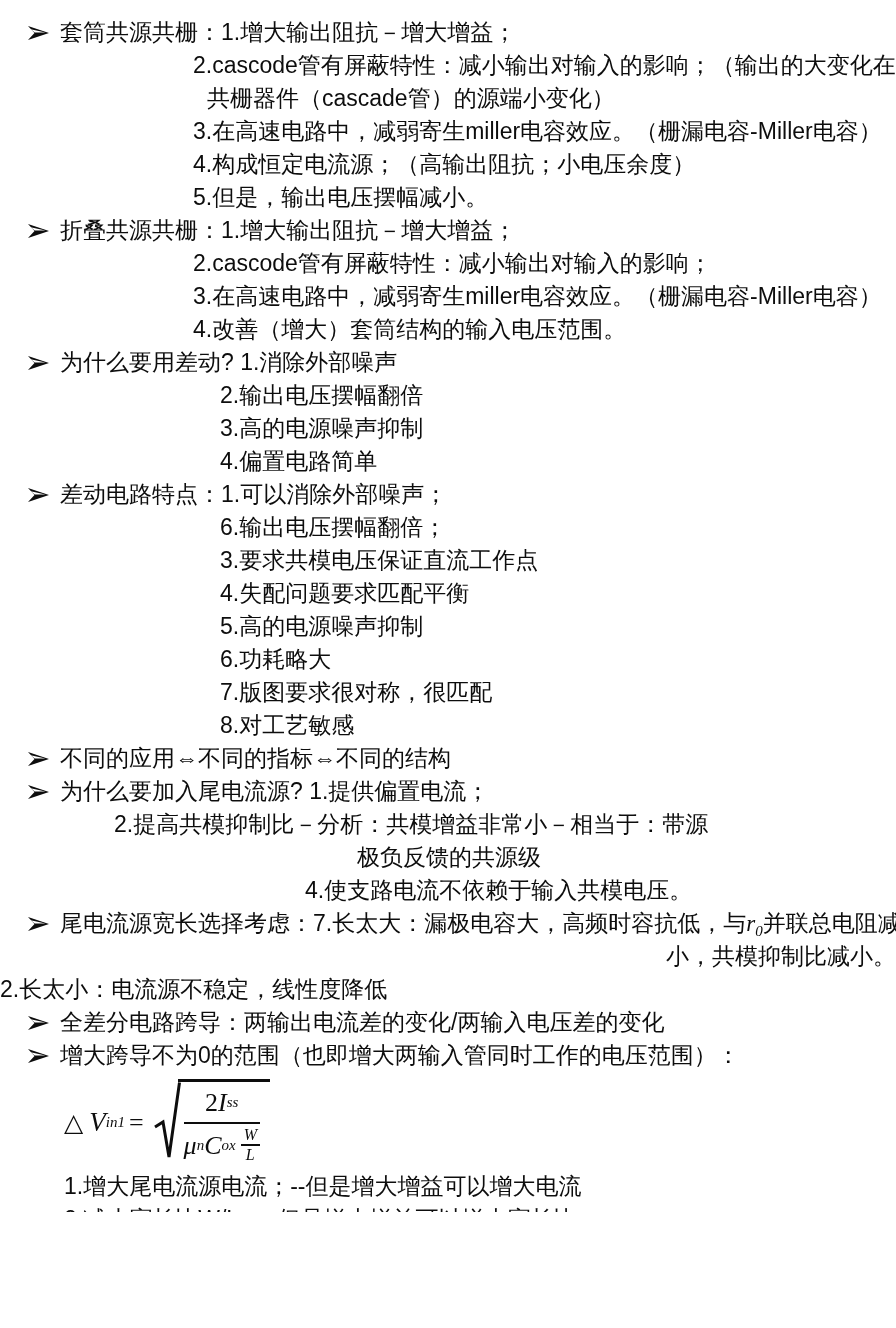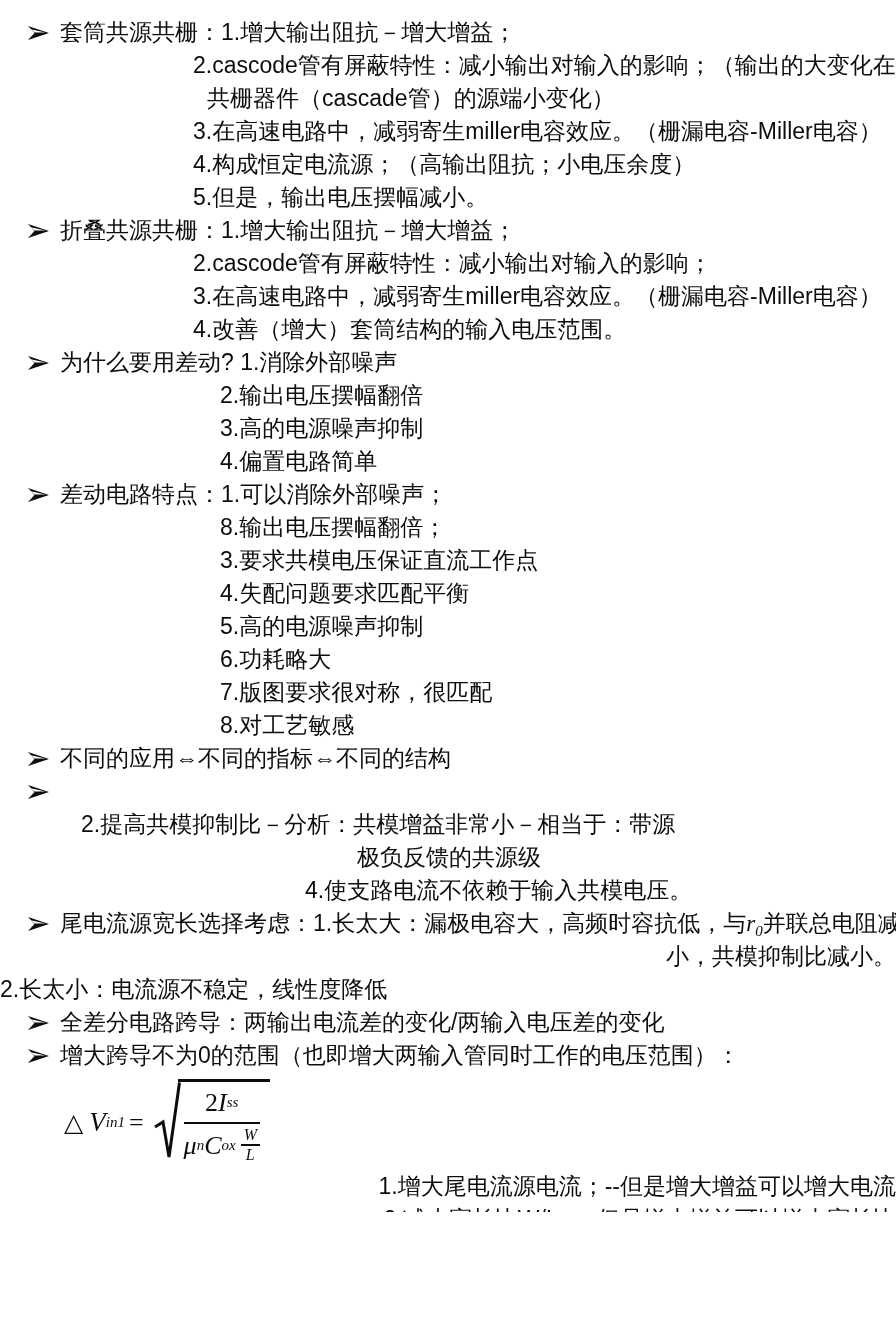--- a/index.html
+++ b/index.html
@@ -19,26 +19,26 @@
   .bl{position:relative;padding-left:60px;}
   .bullet{
     position:absolute;left:26px;top:7px;width:24px;height:20px;
     display:inline-block;
   }
   .bullet svg{display:block;}
   
   .i193{margin-left:193px;}
   .i207{margin-left:207px;}
   .i220{margin-left:220px;}
-  .i195{margin-left:81px;}
+  .i195{margin-left:114px;}
   .i357{margin-left:357px;}
   .i305{margin-left:305px;}
   .i290{margin-left:290px;text-align:right;}
   .i300{}
-  .i140{margin-left:64px;text-align:right;}
+  .i140{margin-left:64px;}
   .chapter{margin-left:26px;margin-top:48px;}
   
   .mvar{
     font-family:"Liberation Serif", serif;
     font-style:italic;
   }
   .msub{
     font-family:"Liberation Serif", serif;
     font-style:italic;
     font-size:15px;
@@ -121,21 +121,21 @@
 
   <div class="ln bl">
     <span class="bullet">
       <svg width="24" height="20" viewBox="0 0 24 20">
           <path d="M2 3 L23 10 L2 17 L8.5 10 Z" fill="#0d0d0d"></path>
           <path d="M4.6 6.2 L19.5 9.5 L8.8 9.5 Z" fill="#ffffff"></path>
         </svg>
     </span>
     <span>差动电路特点：1.可以消除外部噪声；</span>
   </div>
-  <div class="ln i220">8.输出电压摆幅翻倍；</div>
+  <div class="ln i220">6.输出电压摆幅翻倍；</div>
   <div class="ln i220">3.要求共模电压保证直流工作点</div>
   <div class="ln i220">4.失配问题要求匹配平衡</div>
   <div class="ln i220">5.高的电源噪声抑制</div>
   <div class="ln i220">6.功耗略大</div>
   <div class="ln i220">7.版图要求很对称，很匹配</div>
   <div class="ln i220">8.对工艺敏感</div>
 
   <div class="ln bl">
     <span class="bullet">
       <svg width="24" height="20" viewBox="0 0 24 20">
@@ -146,33 +146,34 @@
     <span>不同的应用⇔不同的指标⇔不同的结构</span>
   </div>
 
   <div class="ln bl">
     <span class="bullet">
       <svg width="24" height="20" viewBox="0 0 24 20">
           <path d="M2 3 L23 10 L2 17 L8.5 10 Z" fill="#0d0d0d"></path>
           <path d="M4.6 6.2 L19.5 9.5 L8.8 9.5 Z" fill="#ffffff"></path>
         </svg>
     </span>
+    <span>为什么要加入尾电流源? 1.提供偏置电流；</span>
   </div>
   <div class="ln i195">2.提高共模抑制比－分析：共模增益非常小－相当于：带源</div>
   <div class="ln i357">极负反馈的共源级</div>
   <div class="ln i305">4.使支路电流不依赖于输入共模电压。</div>
 
   <div class="ln bl">
     <span class="bullet">
       <svg width="24" height="20" viewBox="0 0 24 20">
           <path d="M2 3 L23 10 L2 17 L8.5 10 Z" fill="#0d0d0d"></path>
           <path d="M4.6 6.2 L19.5 9.5 L8.8 9.5 Z" fill="#ffffff"></path>
         </svg>
     </span>
-    <span><span>尾电流源宽长选择考虑：1.长太大：漏极电容大，高频时容抗低，与</span><span class="mvar">r</span><span class="msub">0</span><span>并联总电阻减</span></span>
+    <span><span>尾电流源宽长选择考虑：7.长太大：漏极电容大，高频时容抗低，与</span><span class="mvar">r</span><span class="msub">0</span><span>并联总电阻减</span></span>
   </div>
   <div class="ln i290">小，共模抑制比减小。</div>
   <div class="ln i300">2.长太小：电流源不稳定，线性度降低</div>
 
   <div class="ln bl">
     <span class="bullet">
       <svg width="24" height="20" viewBox="0 0 24 20">
           <path d="M2 3 L23 10 L2 17 L8.5 10 Z" fill="#0d0d0d"></path>
           <path d="M4.6 6.2 L19.5 9.5 L8.8 9.5 Z" fill="#ffffff"></path>
         </svg>

